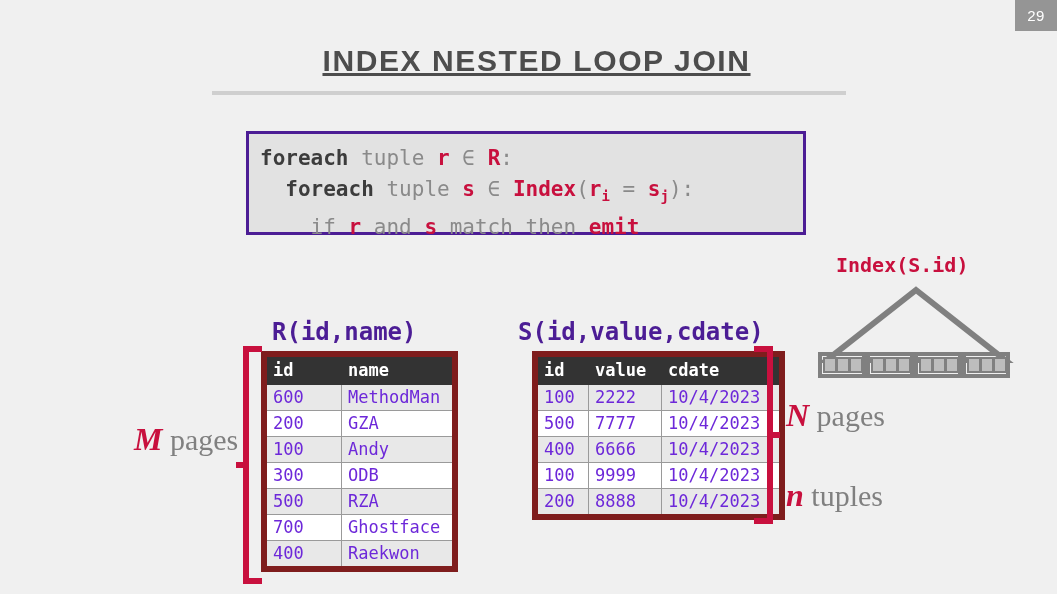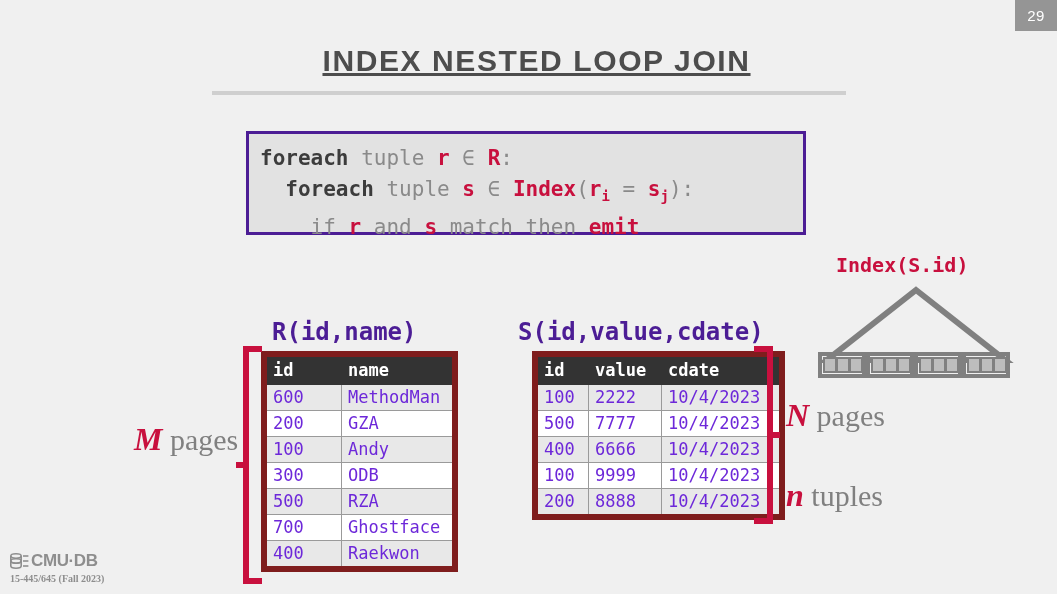--- a/index.html
+++ b/index.html
@@ -323,29 +323,14 @@
       <rect x="117" y="76" width="12" height="14" fill="#bdbdbd" stroke="#808080" stroke-width="2"></rect>
       <rect x="130" y="76" width="12" height="14" fill="#bdbdbd" stroke="#808080" stroke-width="2"></rect>
 
       <rect x="148" y="72" width="44" height="22" fill="none" stroke="#808080" stroke-width="4"></rect>
       <rect x="152" y="76" width="12" height="14" fill="#bdbdbd" stroke="#808080" stroke-width="2"></rect>
       <rect x="165" y="76" width="12" height="14" fill="#bdbdbd" stroke="#808080" stroke-width="2"></rect>
       <rect x="178" y="76" width="12" height="14" fill="#bdbdbd" stroke="#808080" stroke-width="2"></rect>
     </g>
   </svg>
 
-  <div class="footer">
-    <div class="logo-row">
-      <svg width="19" height="17" viewBox="0 0 19 17">
-        <ellipse cx="6" cy="3" rx="5.2" ry="2.2" fill="none" stroke="#8e8e8e" stroke-width="1.6"></ellipse>
-        <path d="M 0.8 3 L 0.8 8 A 5.2 2.2 0 0 0 11.2 8 L 11.2 3" fill="none" stroke="#8e8e8e" stroke-width="1.6"></path>
-        <ellipse cx="6" cy="8" rx="5.2" ry="2.2" fill="none" stroke="#8e8e8e" stroke-width="1.6"></ellipse>
-        <path d="M 0.8 8 L 0.8 13 A 5.2 2.2 0 0 0 11.2 13 L 11.2 8" fill="none" stroke="#8e8e8e" stroke-width="1.6"></path>
-        <line x1="13" y1="3" x2="18.4" y2="3" stroke="#8e8e8e" stroke-width="1.6"></line>
-        <line x1="13" y1="8" x2="18.4" y2="8" stroke="#8e8e8e" stroke-width="1.6"></line>
-        <line x1="13" y1="13" x2="18.4" y2="13" stroke="#8e8e8e" stroke-width="1.6"></line>
-      </svg>
-      <span class="logo-text">CMU·DB</span>
-    </div>
-    <div class="footer-sub">15-445/645 (Fall 2023)</div>
-  </div>
 
 </div>
 
 </body></html>

